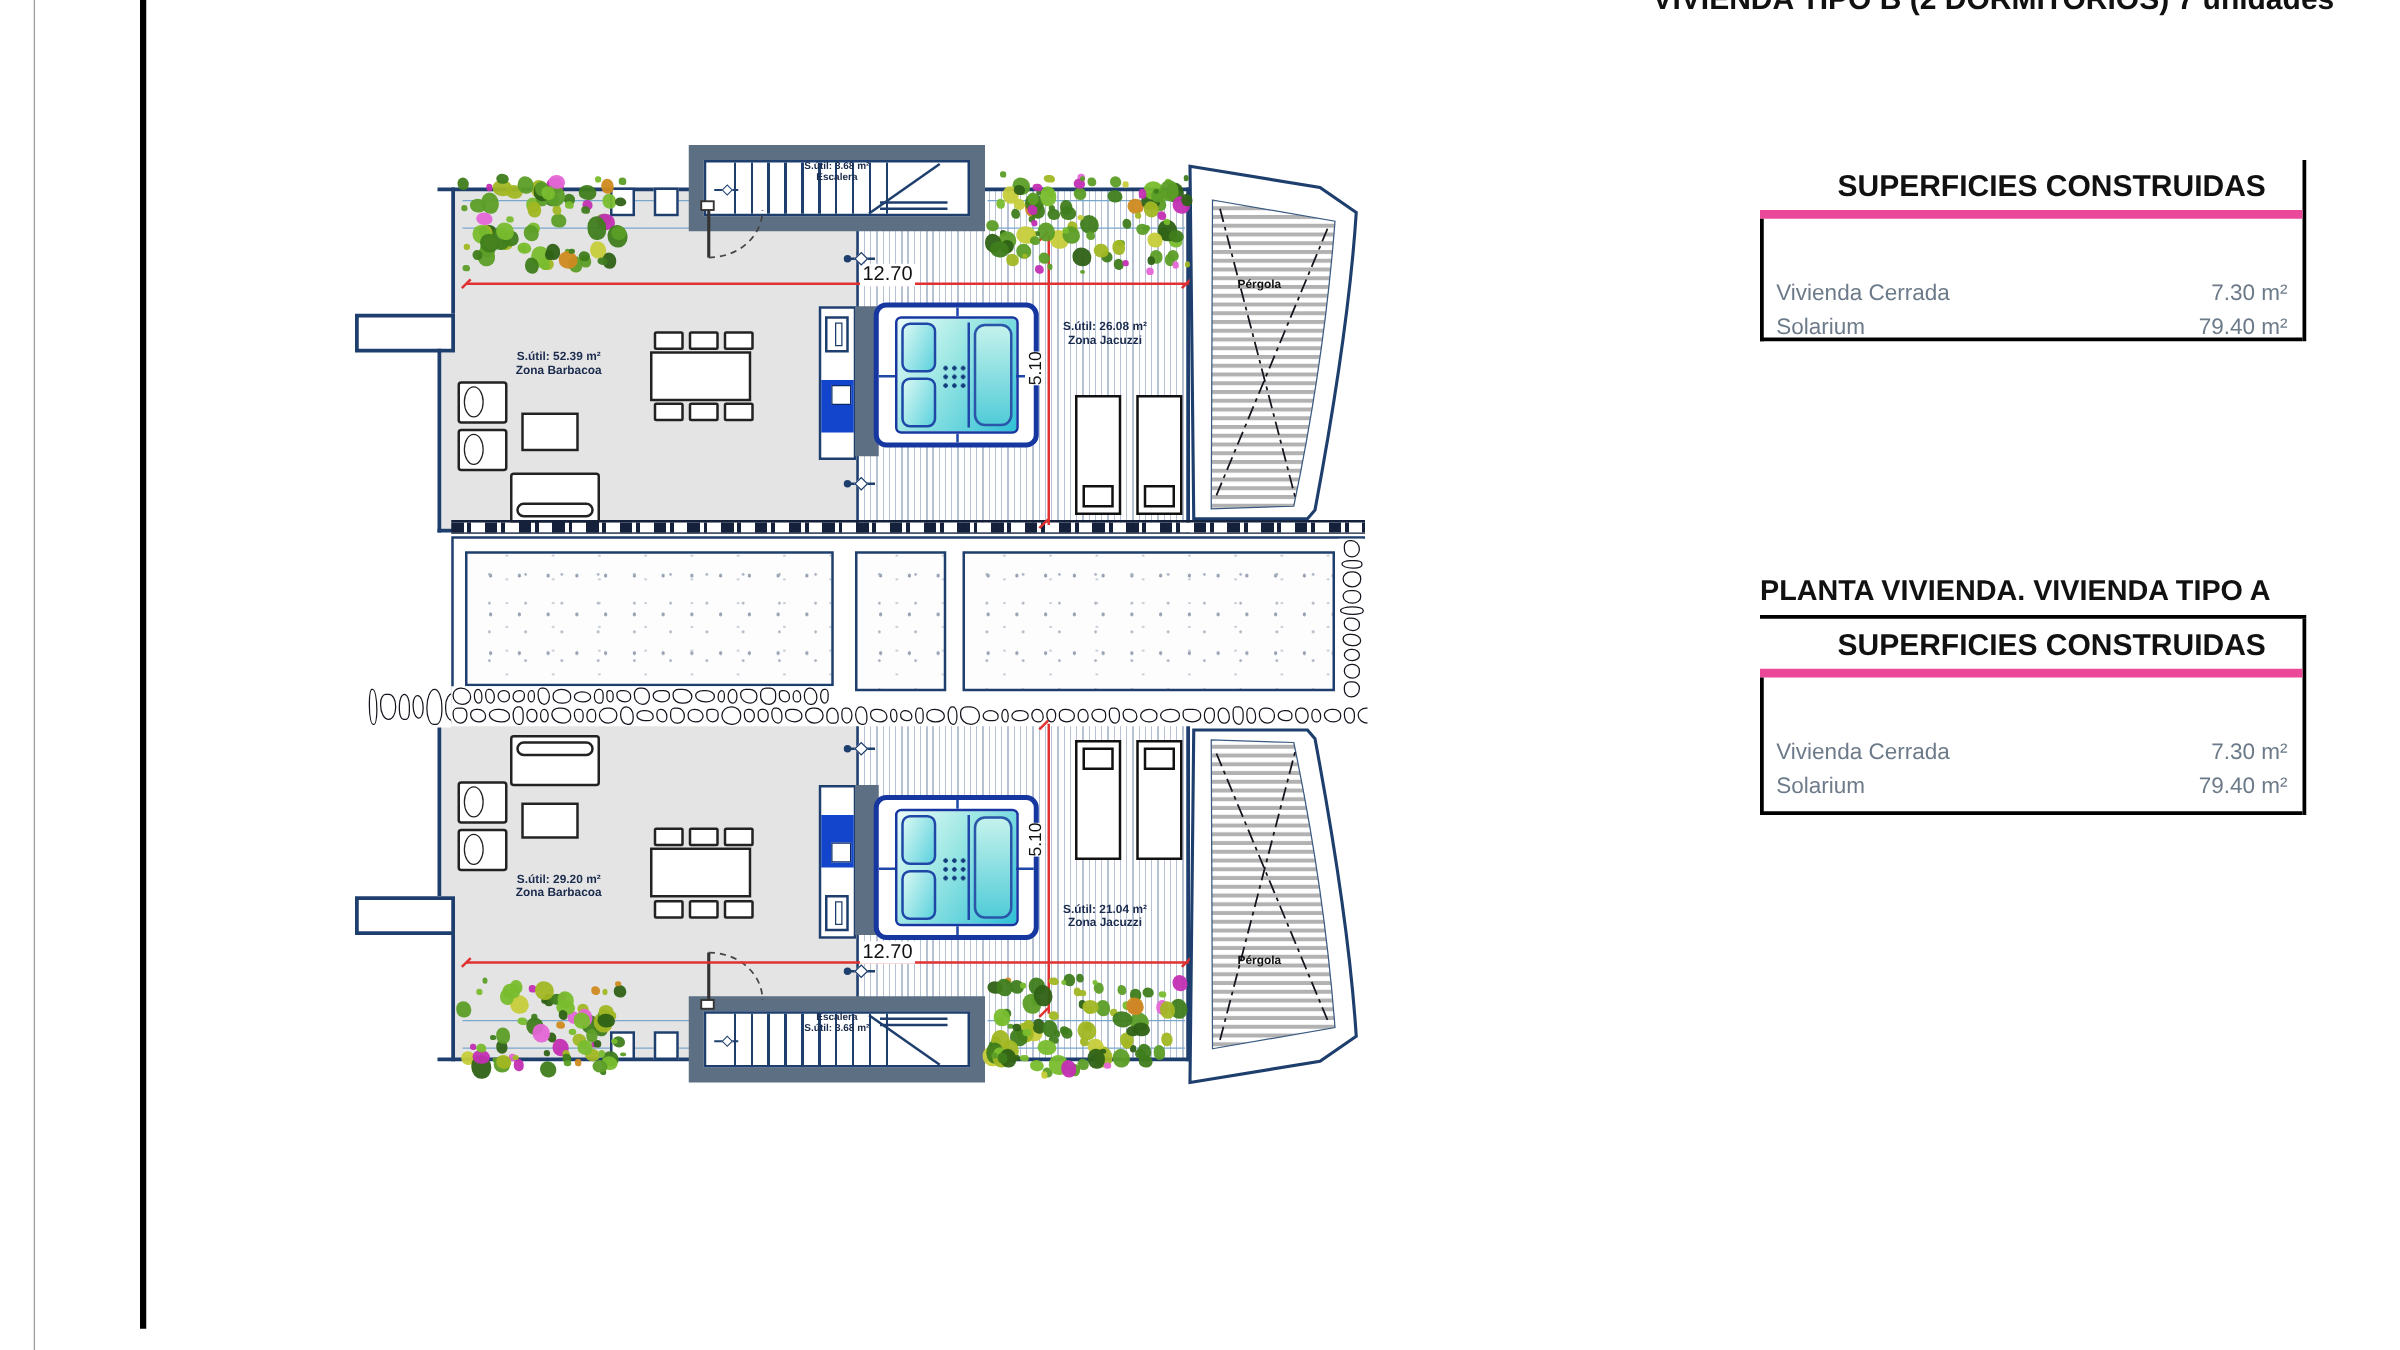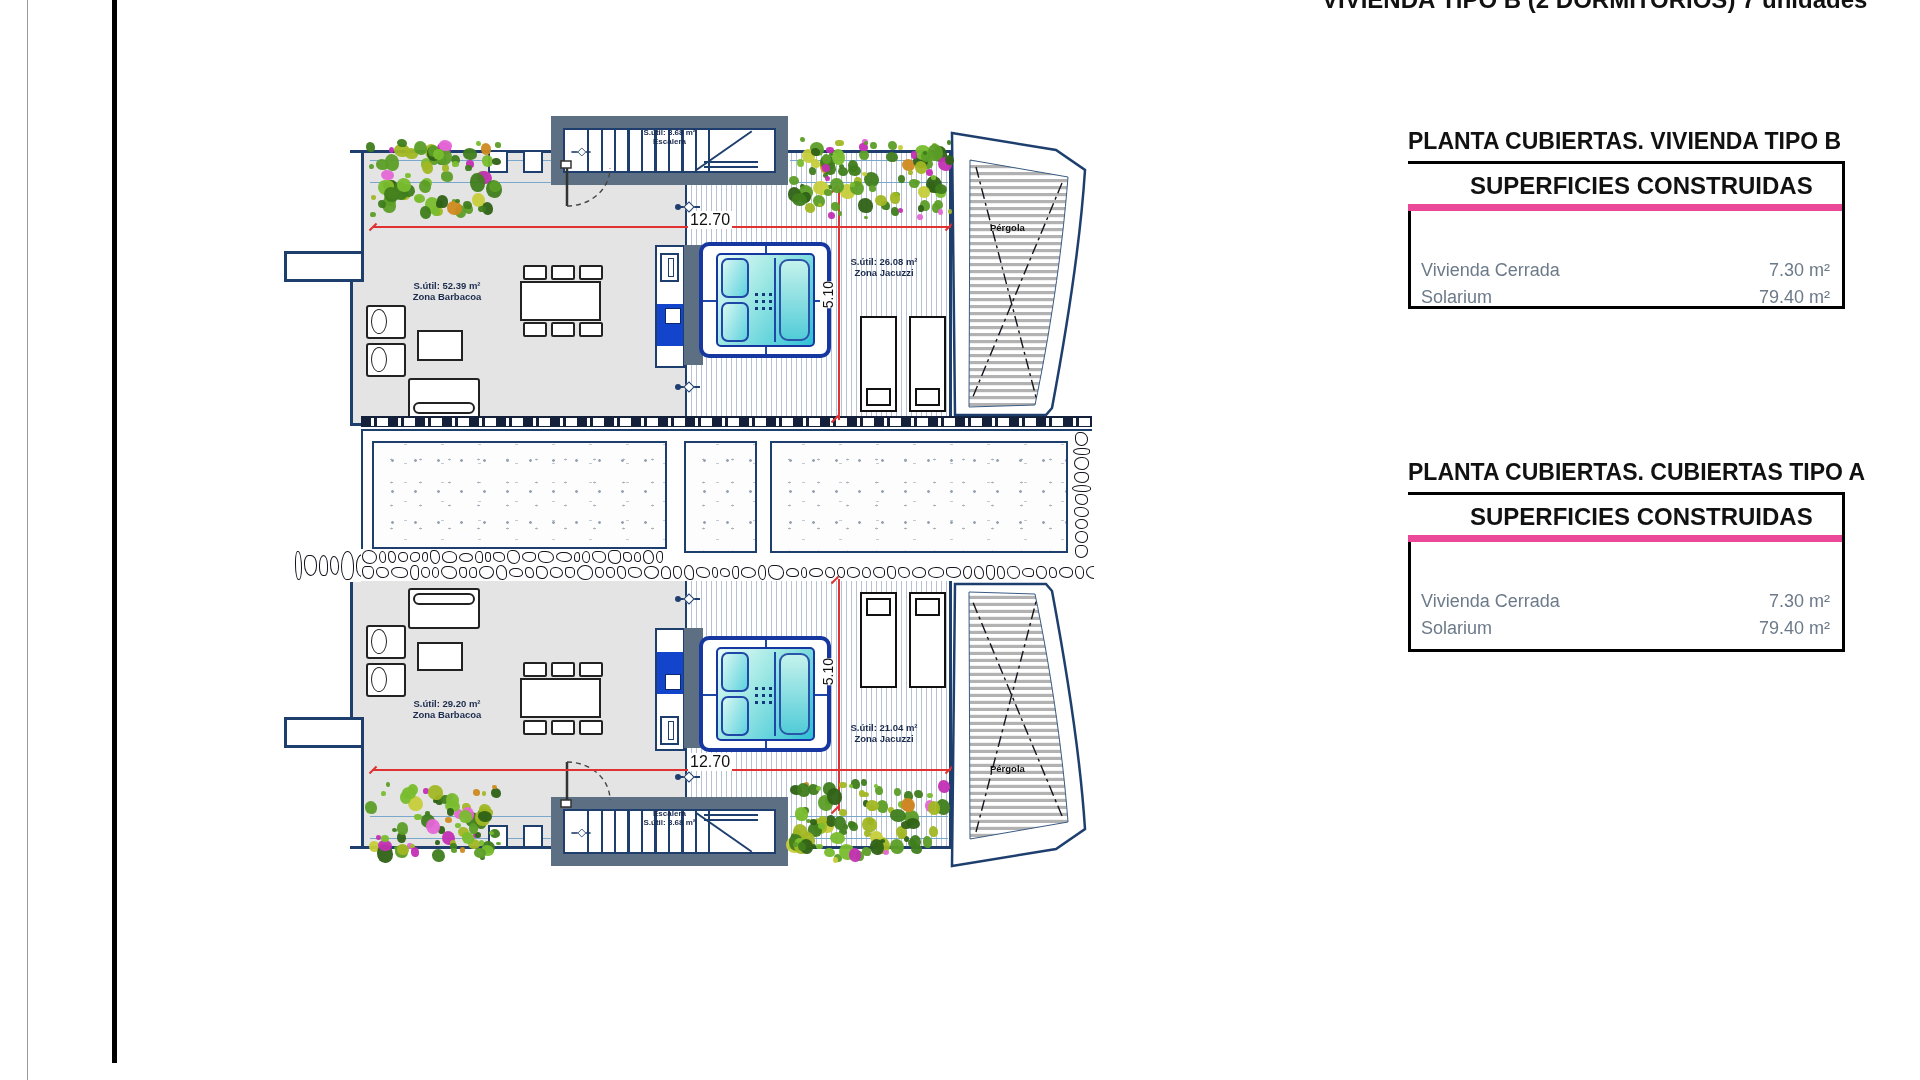--- a/index.html
+++ b/index.html
@@ -809,38 +809,37 @@
         <span class="blob" style="width: 9.11928px; height: 9.64039px; left: 68.7816px; top: 73.2529px; background: rgb(92, 158, 39);"></span>
         <span class="blob" style="width: 13.3515px; height: 11.1394px; left: 80.1257px; top: 21.9592px; background: rgb(162, 183, 35);"></span>
         <span class="blob" style="width: 7.753px; height: 8.92608px; left: 12.0949px; top: 64.2317px; background: rgb(63, 125, 28);"></span>
         <span class="blob" style="width: 12.1255px; height: 13.997px; left: 63.1686px; top: 69.8514px; background: rgb(195, 47, 179);"></span>
         <span class="blob" style="width: 4.7919px; height: 4.28416px; left: 29.9px; top: 8.404px; background: rgb(121, 189, 46);"></span>
         <span class="blob" style="width: 7.87932px; height: 6.37037px; left: 32.9286px; top: 38.3685px; background: rgb(162, 183, 35);"></span>
       </div>
   </div>
 
   <div class="ibox" style="top:128px">
-    <div class="ib-title">PLANTA CUBIERTAS. VIVIENDA TIPO B</div>
     <div class="sup-wrap">
       <div class="ib-header">SUPERFICIES CONSTRUIDAS</div>
       <div class="ib-rows" style="height:98px">
         <div class="ib-row">
           <span>Vivienda Cerrada</span>
           <span>7.30 m²</span>
         </div>
         <div class="ib-row">
           <span>Solarium</span>
           <span>79.40 m²</span>
         </div>
       </div>
     </div>
   </div>
 
   <div class="ibox" style="top:459px">
-    <div class="ib-title">PLANTA CUBIERTAS. CUBIERTAS TIPO A</div>
+    <div class="ib-title">PLANTA VIVIENDA. VIVIENDA TIPO A</div>
     <div class="sup-wrap">
       <div class="ib-header">SUPERFICIES CONSTRUIDAS</div>
       <div class="ib-rows" style="height:110px">
         <div class="ib-row">
           <span>Vivienda Cerrada</span>
           <span>7.30 m²</span>
         </div>
         <div class="ib-row">
           <span>Solarium</span>
           <span>79.40 m²</span>

